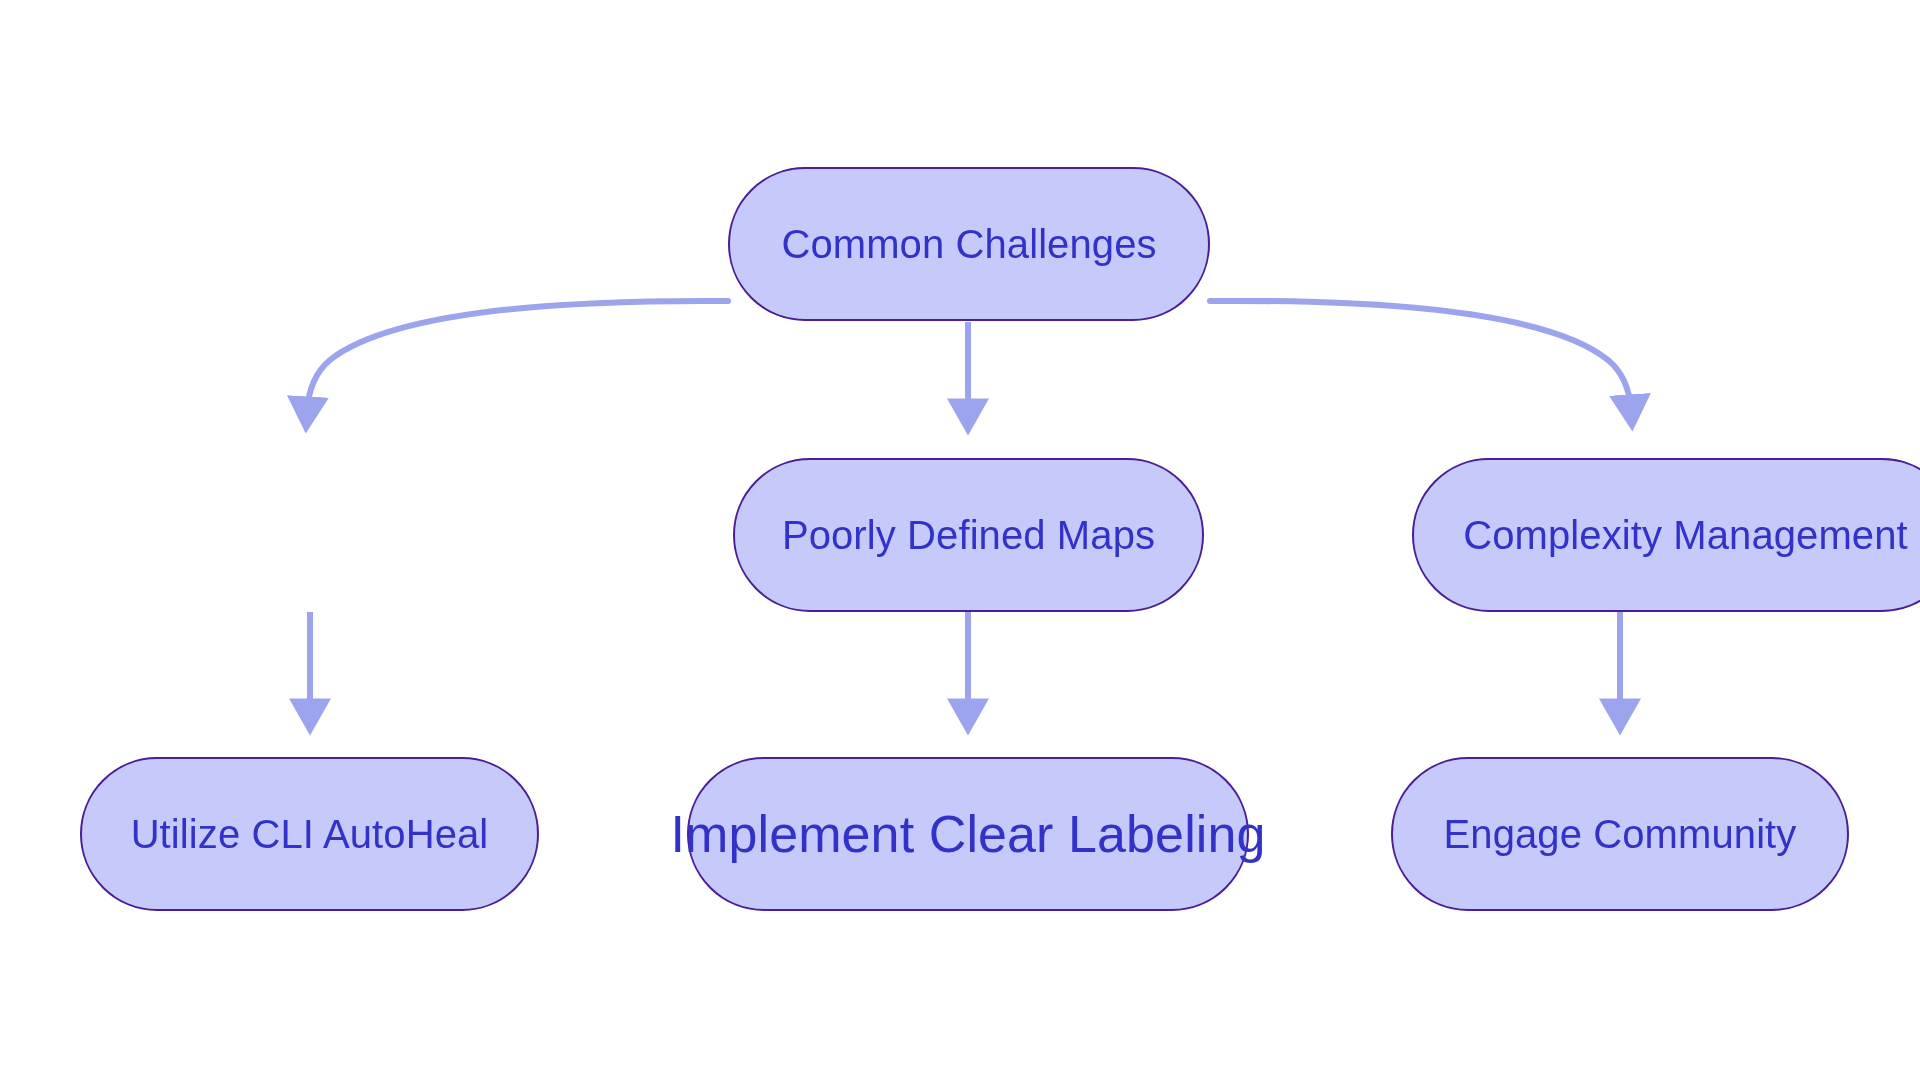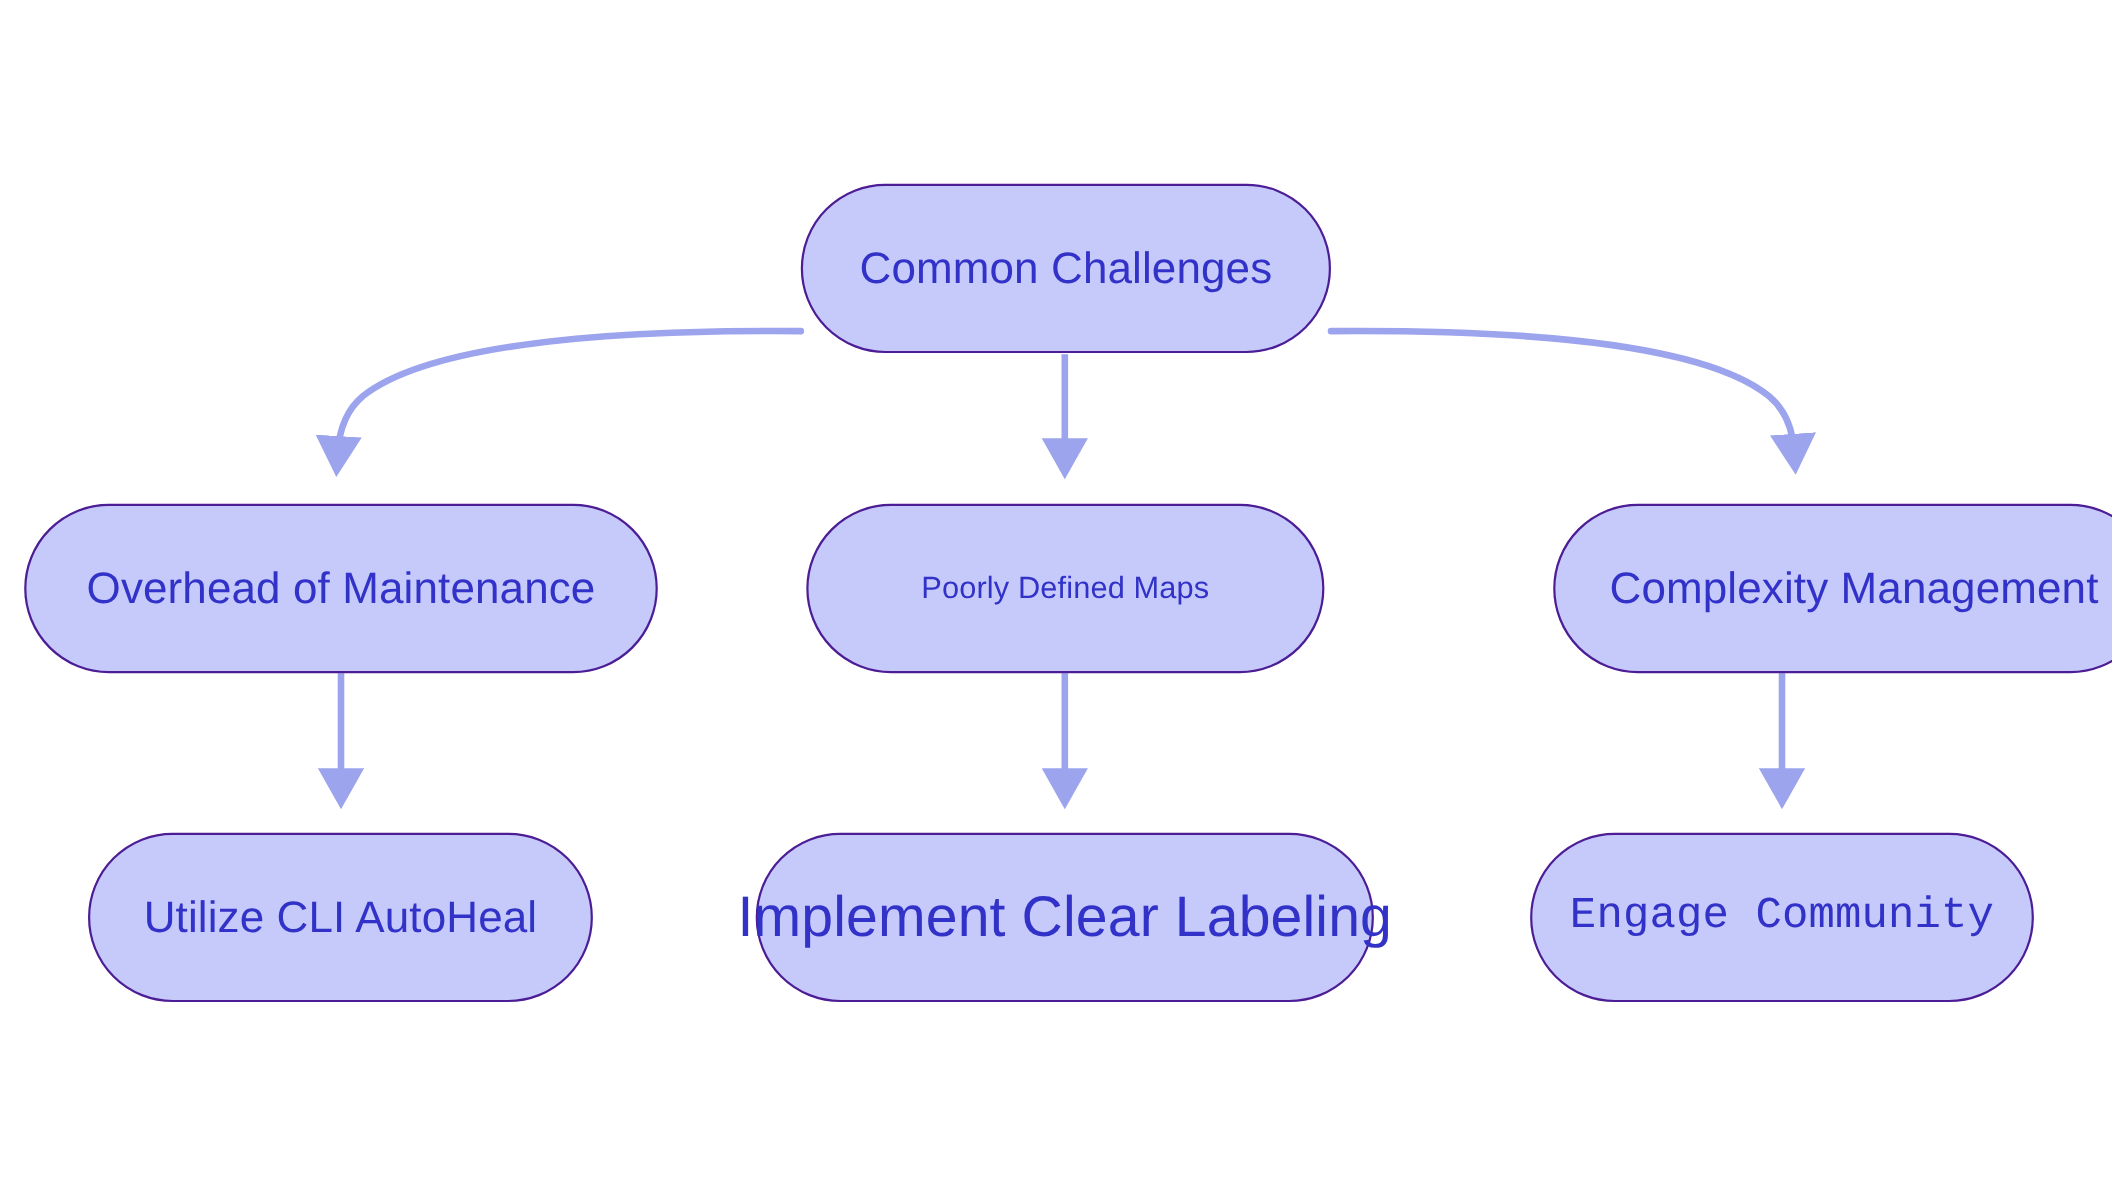--- a/index.html
+++ b/index.html
@@ -62,21 +62,21 @@
     top: 458px;
     width: 576px;
     height: 154px;
     font-size: 40px;
   }
   #node-maps {
     left: 733px;
     top: 458px;
     width: 471px;
     height: 154px;
-    font-size: 28px;
+    font-size: 40px;
   }
   #node-complexity {
     left: 1412px;
     top: 458px;
     width: 547px;
     height: 154px;
     font-size: 40px;
   }
 
   
@@ -93,21 +93,20 @@
     width: 562px;
     height: 154px;
     font-size: 52px;
   }
   #node-community {
     left: 1391px;
     top: 757px;
     width: 458px;
     height: 154px;
     font-size: 40px;
-    font-family: Liberation Mono, monospace;
   }
 </style>
 </head>
 <body>
 
 <div id="canvas">
 
   <svg id="edge-layer" viewBox="0 0 1920 1083">
     <defs>
       <marker id="arrowhead" markerWidth="7" markerHeight="7" refX="2.6" refY="3.5" orient="auto" markerUnits="strokeWidth">
@@ -125,23 +124,20 @@
 
     <path d="M 968 612 L 968 714" fill="none" stroke="#9ba4ec" stroke-width="6" stroke-linecap="butt" marker-end="url(#arrowhead)"></path>
 
     <path d="M 1620 612 L 1620 714" fill="none" stroke="#9ba4ec" stroke-width="6" stroke-linecap="butt" marker-end="url(#arrowhead)"></path>
   </svg>
 
   <div class="node" id="node-root">
     <span class="node-label">Common Challenges</span>
   </div>
 
-  <div class="node" id="node-overhead">
-    <span class="node-label">Overhead of Maintenance</span>
-  </div>
   <div class="node" id="node-maps">
     <span class="node-label">Poorly Defined Maps</span>
   </div>
   <div class="node" id="node-complexity">
     <span class="node-label">Complexity Management</span>
   </div>
 
   <div class="node" id="node-autoheal">
     <span class="node-label">Utilize CLI AutoHeal</span>
   </div>

